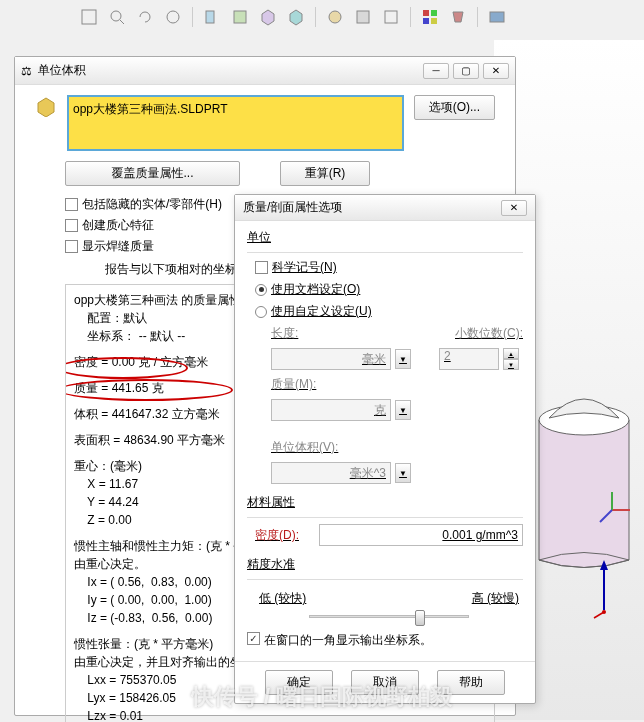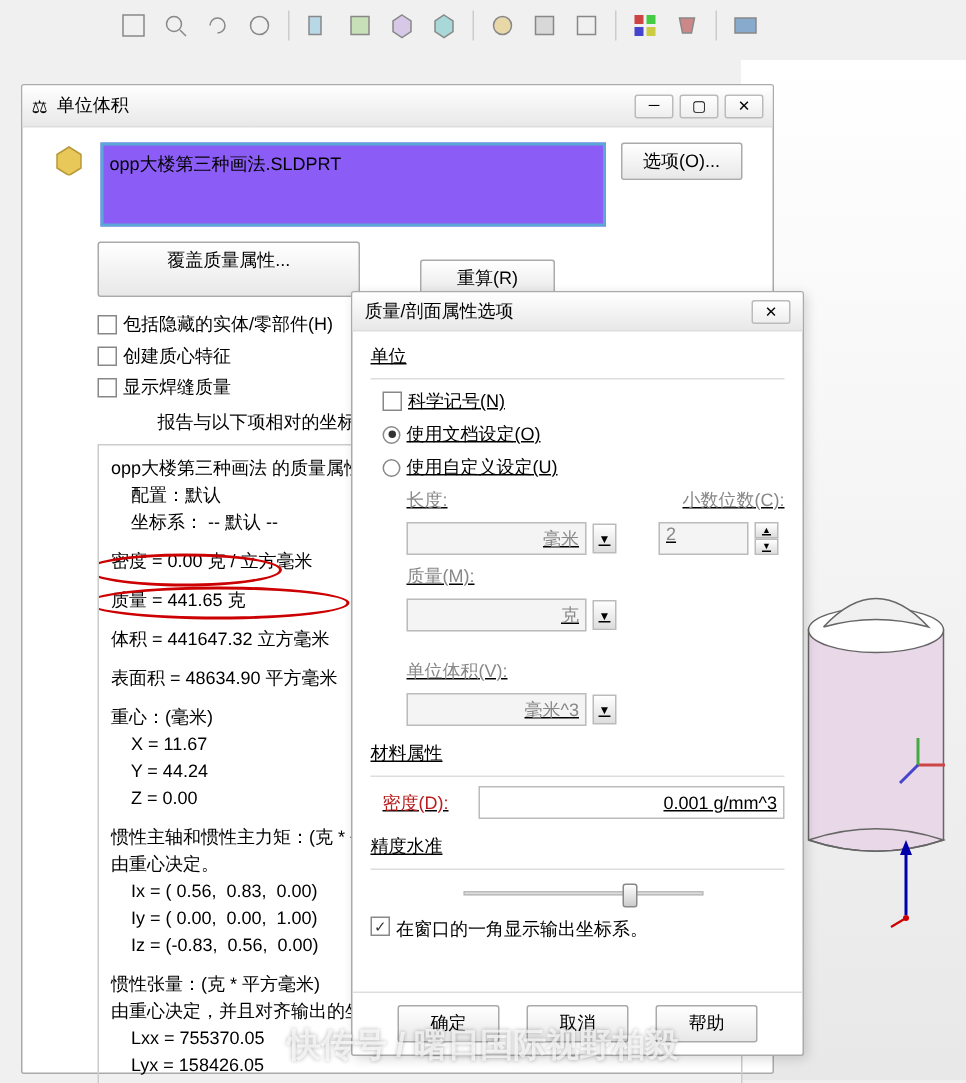--- a/index.html
+++ b/index.html
@@ -16,21 +16,21 @@
     .main-window { position: absolute; top: 56px; left: 14px; width: 502px; height: 660px; background: #fff; border: 1px solid #aaa; border-radius: 2px; }
     .mw-header { height: 28px; background: linear-gradient(to bottom, #fff, #e8e8e8); border-bottom: 1px solid #ddd; display: flex; align-items: center; padding: 0 6px; }
     .mw-title { flex: 1; font-size: 12px; }
     .mw-title-icon { margin-right: 6px; }
     .win-controls { display: flex; gap: 4px; }
     .win-btn { width: 26px; height: 16px; border: 1px solid #bbb; background: linear-gradient(to bottom, #fff, #eee); border-radius: 2px; display: flex; align-items: center; justify-content: center; font-size: 10px; cursor: pointer; }
     
     .mw-body { padding: 10px 20px; }
     .file-row { display: flex; gap: 10px; margin-bottom: 10px; }
     .file-icon { width: 22px; height: 22px; }
-    .file-input { flex: 1; height: 56px; border: 2px solid #5ba8d8; background: #8b5cf6; padding: 4px; }
+    .file-input { flex: 1; height: 56px; border: 2px solid #5ba8d8; background: #fde047; padding: 4px; }
     .btn { border: 1px solid #aaa; background: linear-gradient(to bottom, #fff, #e8e8e8); padding: 3px 14px; border-radius: 2px; cursor: pointer; text-align: center; }
     .btn-wide { padding: 3px 0; text-align: center; }
     
     .btn-row { display: flex; gap: 40px; margin: 6px 0 10px 30px; }
     .btn-row .btn { width: 175px; }
     
     .checkbox-row { display: flex; align-items: center; gap: 4px; margin-left: 30px; margin-bottom: 4px; }
     .checkbox { width: 13px; height: 13px; border: 1px solid #888; background: #fff; }
     
     .report-label { margin-left: 70px; margin-top: 6px; margin-bottom: 6px; }
@@ -190,21 +190,21 @@
       <div class="file-icon"><svg width="22" height="22">
             <polygon points="3,8 11,3 19,8 19,17 11,22 3,17" fill="#e8c858" stroke="#b89838"></polygon>
           </svg></div>
       <div class="file-input"><span>opp大楼第三种画法.SLDPRT</span></div>
       <div style="display:flex; align-items:flex-start;">
           <div class="btn">选项(O)...</div>
         </div>
     </div>
     <div class="btn-row">
       <div class="btn btn-wide">覆盖质量属性...</div>
-      <div class="btn btn-wide" style="width:90px;margin-top:12px;">重算(R)</div>
+      <div class="btn btn-wide" style="width:90px;">重算(R)</div>
     </div>
     <div class="checkbox-row">
         <div class="checkbox"></div>
         <span>包括隐藏的实体/零部件(H)</span>
       </div>
     <div class="checkbox-row">
         <div class="checkbox"></div>
         <span>创建质心特征</span>
       </div>
     <div class="checkbox-row">
@@ -319,20 +319,24 @@
           <div class="combo enabled">
               <span>0.001 g/mm^3</span>
             </div>
         </div>
       </div>
     </div>
 
     <div class="group">
       <div class="group-title">精度水准</div>
       <div class="group-content">
+        <div class="slider-row">
+          <span>低 (较快)</span>
+          <span>高 (较慢)</span>
+        </div>
         <div class="slider-track">
           <div class="slider-thumb" style="left:105px;"></div>
         </div>
       </div>
     </div>
 
     <div class="check-row" style="margin-top:14px; align-items:flex-start;">
       <div class="check-mark">✓</div>
       <span style="flex:1;">在窗口的一角显示输出坐标系。</span>
     </div>

